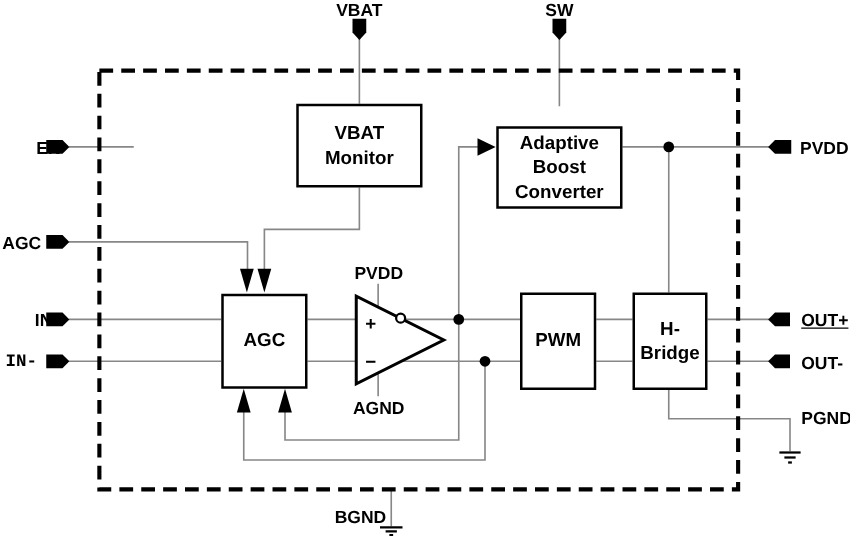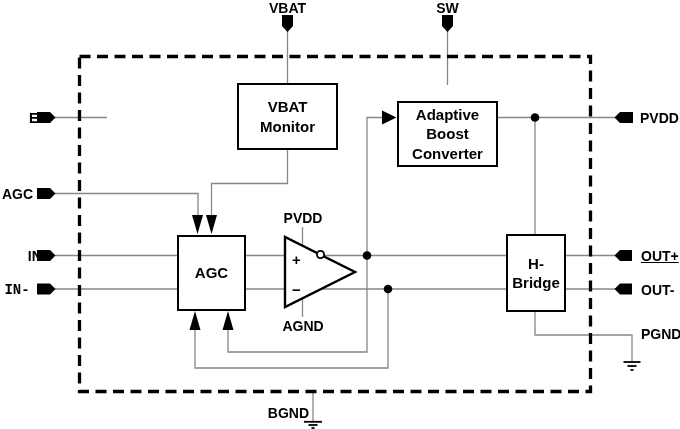--- a/index.html
+++ b/index.html
@@ -150,20 +150,21 @@
       <path d="M311.5 428 H314.5"></path>
     </g>
   </svg>
 
   <div class="block b-vbat">VBAT
 Monitor</div>
   <div class="block b-boost">Adaptive
 Boost
 Converter</div>
   <div class="block b-agc">AGC</div>
+  <div class="block b-pwm">PWM</div>
   <div class="block b-hbr">H-
 Bridge</div>
 
   <div class="lbl l-en">EN</div>
   <div class="lbl l-agc">AGC</div>
   <div class="lbl l-inp">IN+</div>
   <div class="lbl l-inm">IN-</div>
   <div class="lbl l-vbat">VBAT</div>
   <div class="lbl l-sw">SW</div>
   <div class="lbl l-pvdd">PVDD</div>

